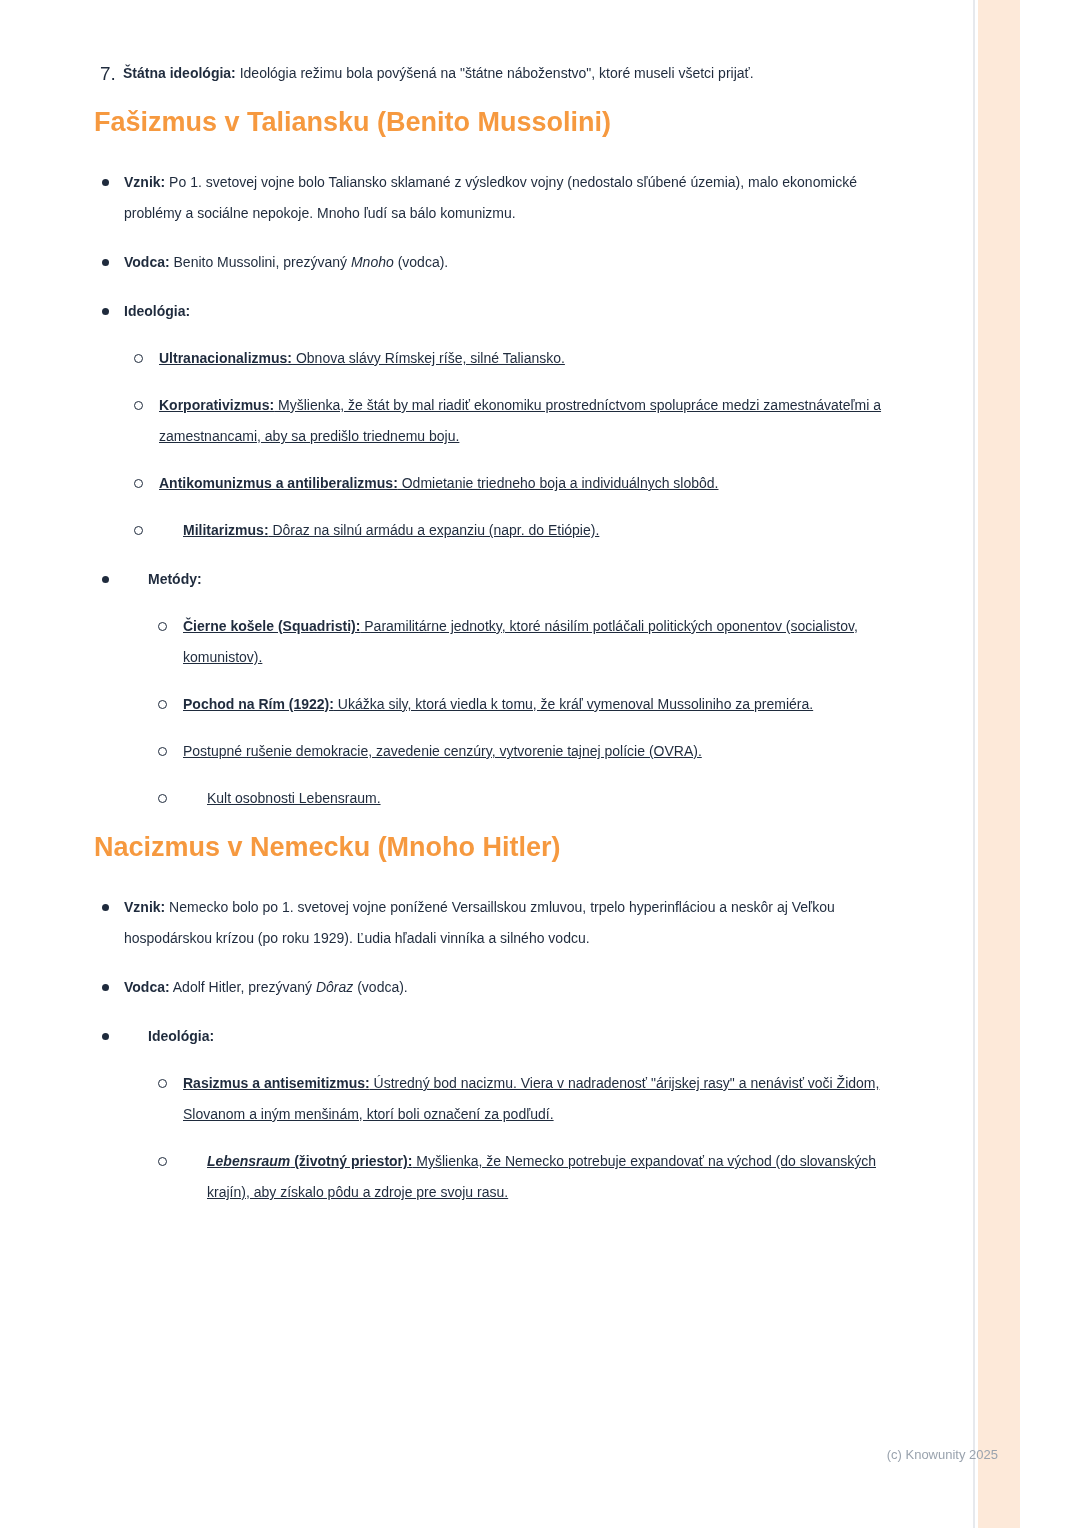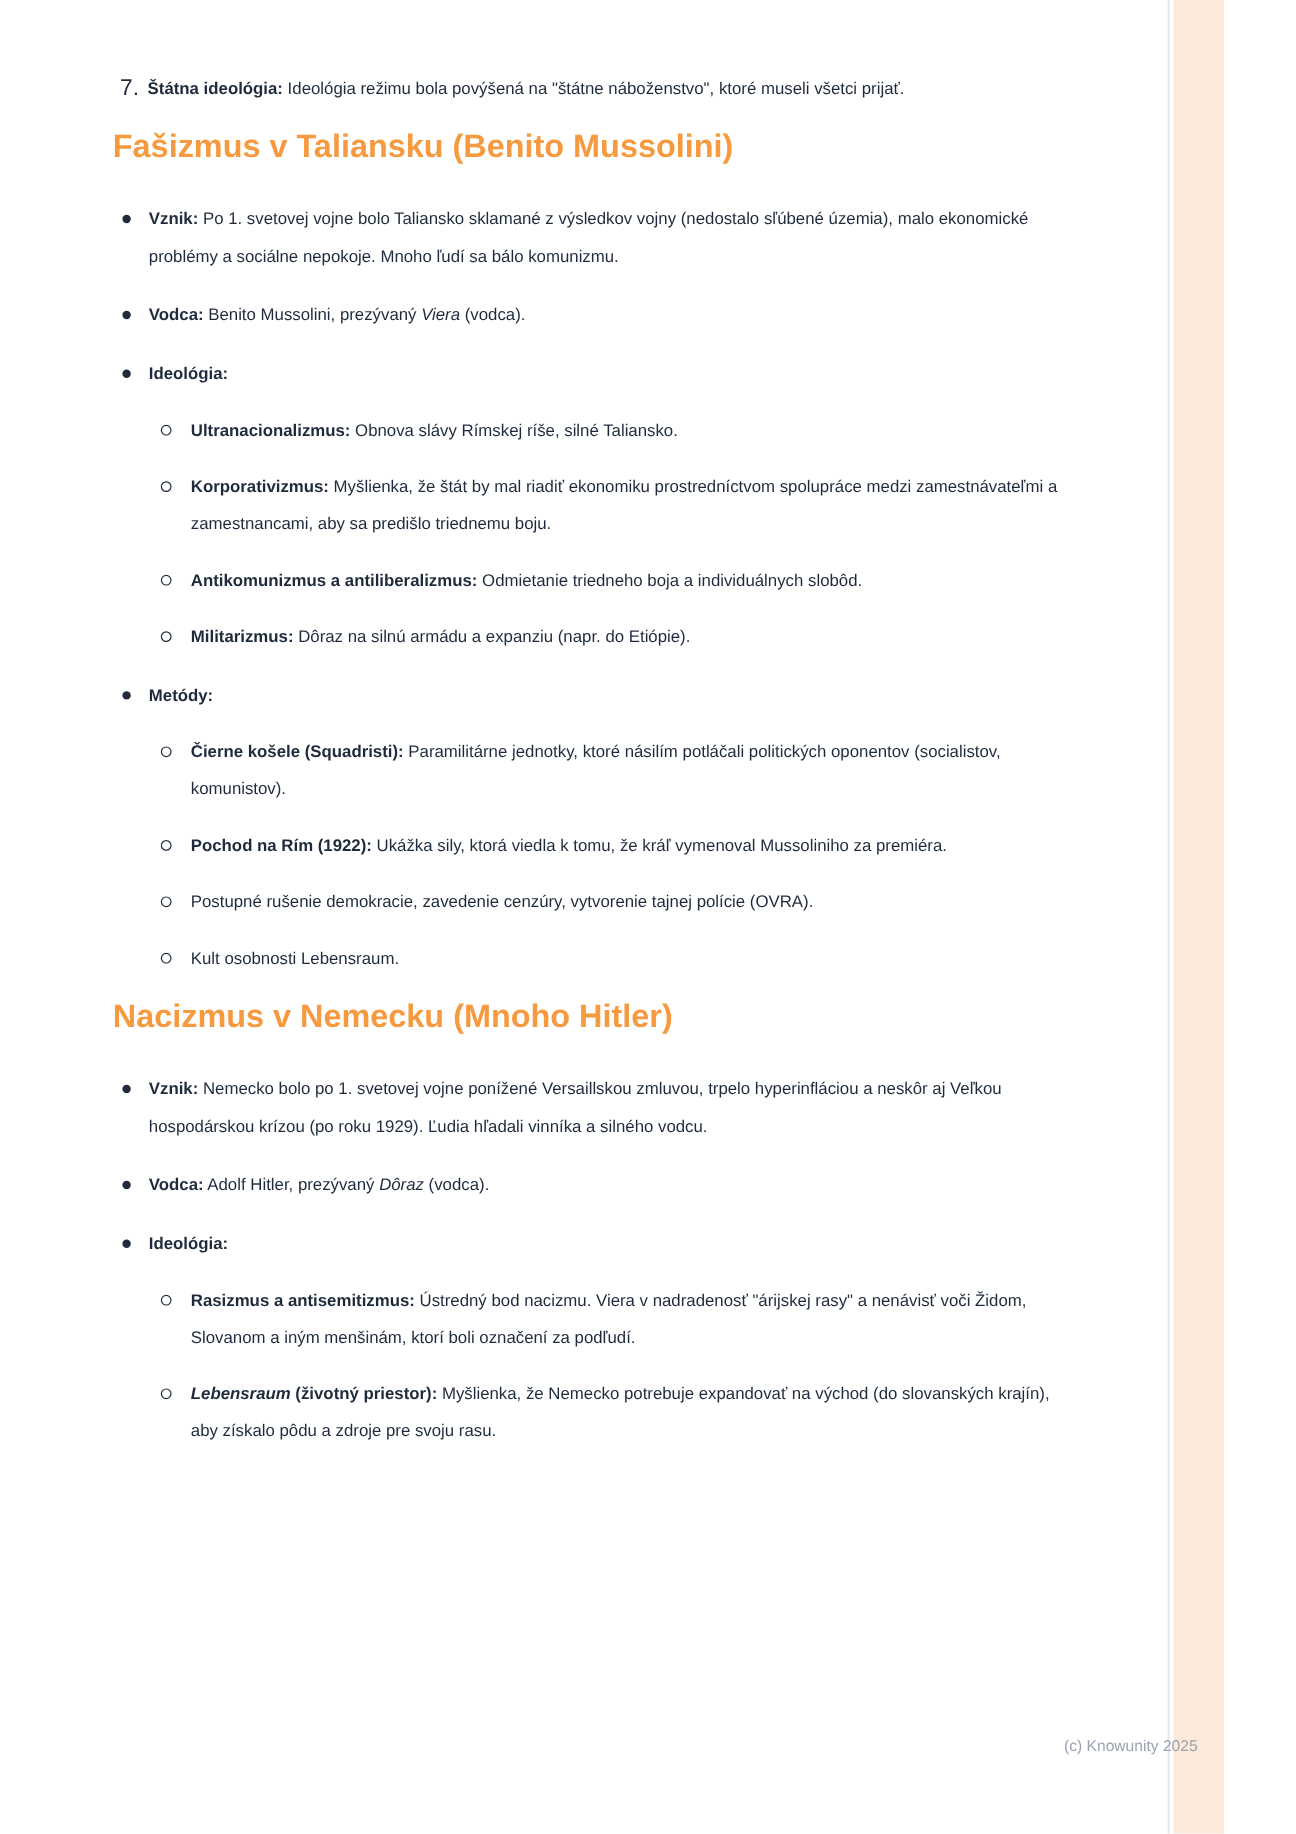--- a/index.html
+++ b/index.html
@@ -35,35 +35,35 @@
   .section-title {
     color: var(--accent);
     font-size: 27px;
     line-height: 34px;
     font-weight: bold;
     margin-top: 16px;
     margin-bottom: 28px;
   }
 
   .bullet { display: flex; margin-bottom: 18px; }
-  .bullet:last-child { margin-bottom: 0; }
+  .bullet:last-child { margin-bottom: 0; gap: 24px; }
   .marker { flex: 0 0 auto; }
   .disc {
     width: 7px; height: 7px; border-radius: 50%;
     background: var(--ink);
     margin: 12px 15px 0 8px;
   }
   .circle {
     width: 9px; height: 9px; border-radius: 50%;
     border: 1.5px solid var(--ink);
     background: transparent;
     margin: 11px 16px 0 10px;
   }
   .bullet-body { flex: 1; }
-  .sub-list { margin-top: 3px; }
+  .sub-list { margin-top: 3px; text-decoration: underline; }
   .bullet.sub { margin-bottom: 0; margin-top: 16px; }
 
   .side-line {
     position: absolute; top: 0; bottom: 0;
     left: 973px; width: 2px;
     background: #e7e9ed;
   }
   .side-stripe {
     position: absolute; top: 0; bottom: 0;
     left: 978px; width: 42px;
@@ -96,21 +96,21 @@
           <div class="bullet-list">
             <div class="bullet">
               <span class="marker disc"></span>
               <div class="bullet-body">
                 <div class="para"><span class="b">Vznik:</span><span> Po 1. svetovej vojne bolo Taliansko sklamané z výsledkov vojny (nedostalo sľúbené územia), malo ekonomické problémy a sociálne nepokoje. Mnoho ľudí sa bálo komunizmu.</span></div>
               </div>
             </div>
             <div class="bullet">
               <span class="marker disc"></span>
               <div class="bullet-body">
-                <div class="para"><span class="b">Vodca:</span><span> Benito Mussolini, prezývaný </span><span class="i">Viera</span><span> (vodca).</span></div>
+                <div class="para"><span class="b">Vodca:</span><span> Benito Mussolini, prezývaný </span><span class="i">Mnoho</span><span> (vodca).</span></div>
               </div>
             </div>
             <div class="bullet">
               <span class="marker disc"></span>
               <div class="bullet-body">
                 <div class="para"><span class="b">Ideológia:</span></div>
                 <div class="sub-list">
                   <div class="bullet sub">
                     <span class="marker circle"></span>
                     <div class="para"><span class="b">Ultranacionalizmus:</span><span> Obnova slávy Rímskej ríše, silné Taliansko.</span></div>

